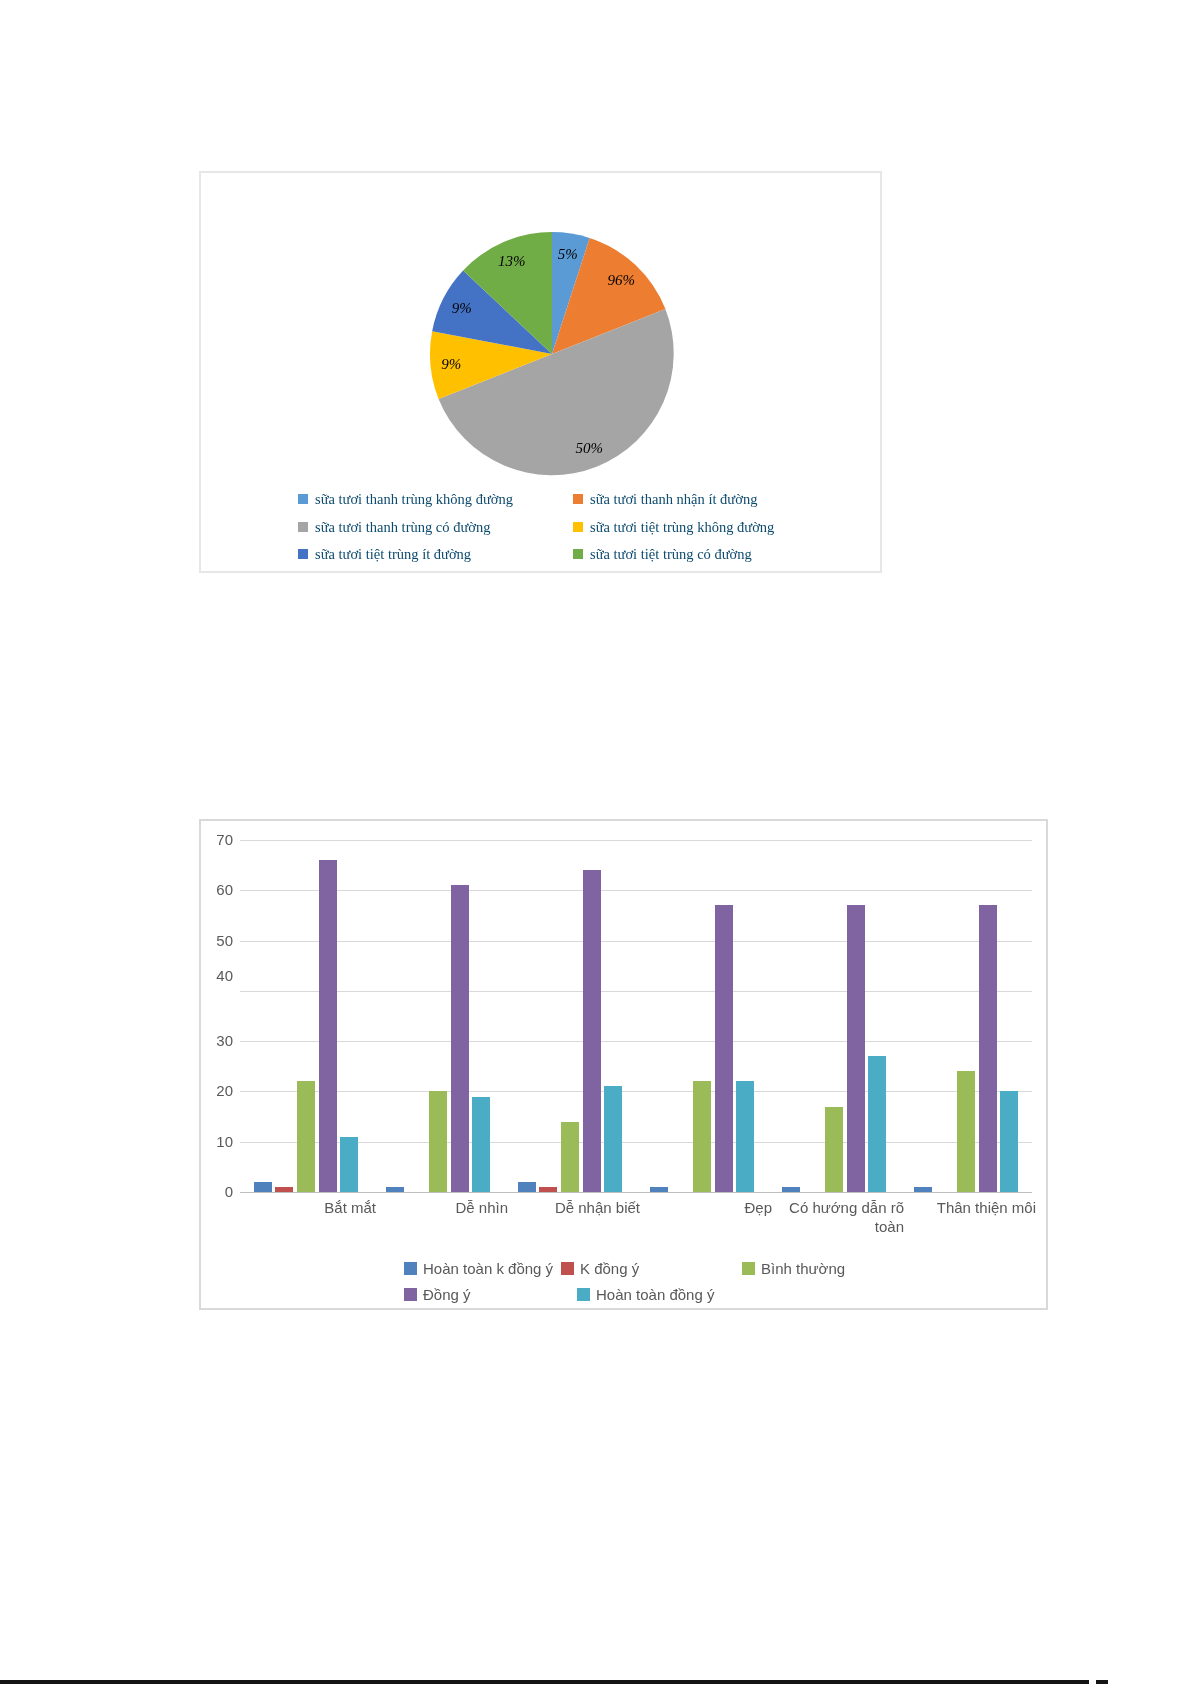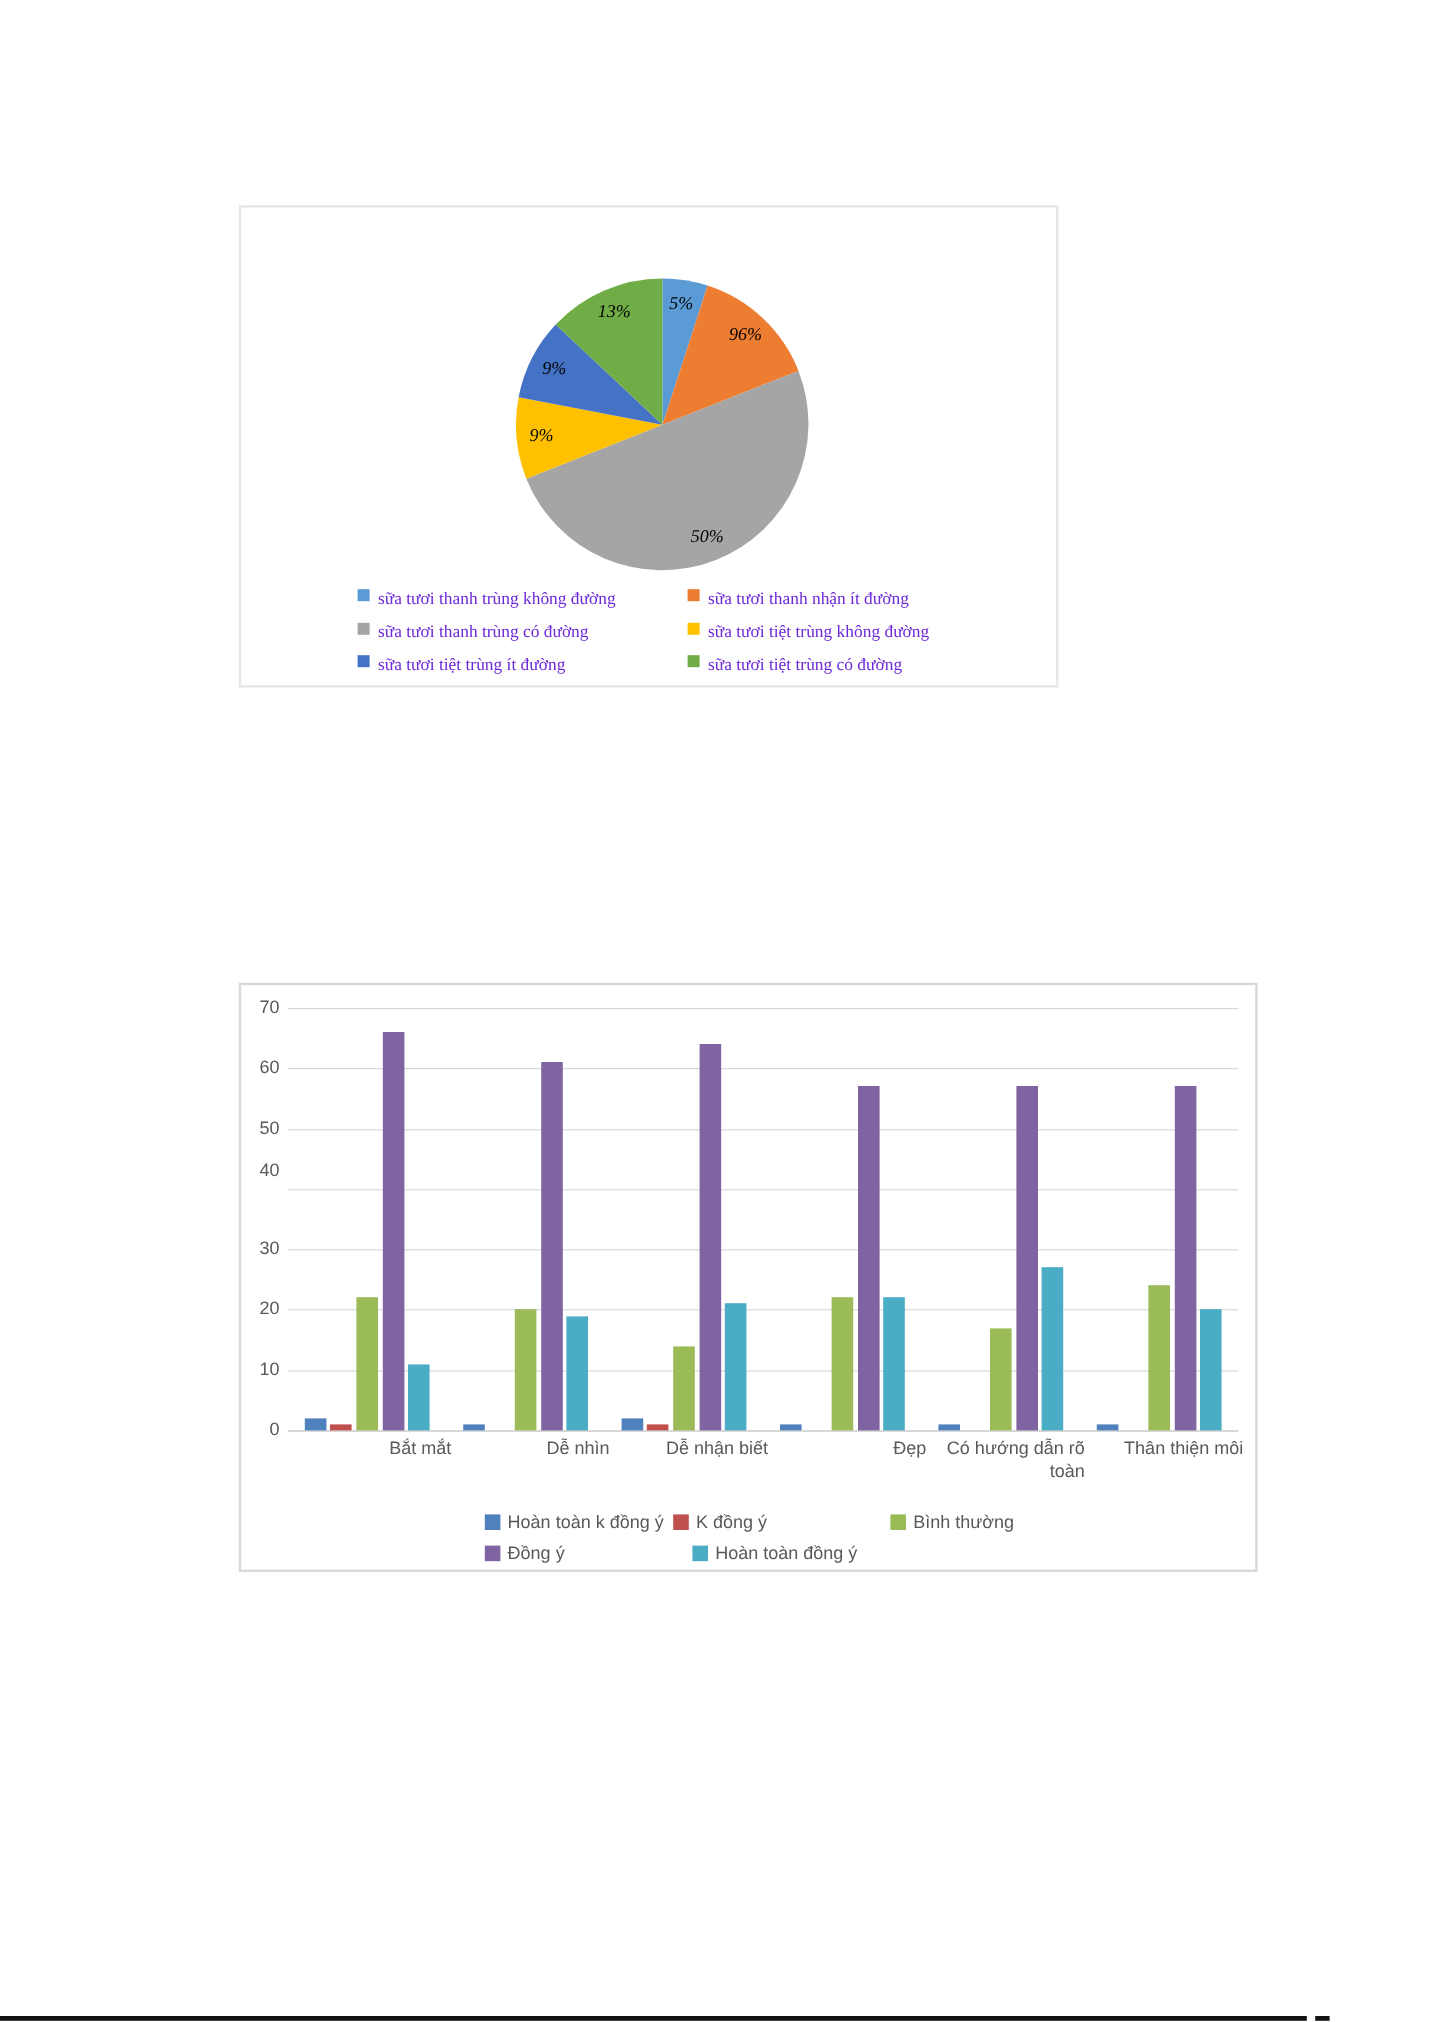--- a/index.html
+++ b/index.html
@@ -17,22 +17,22 @@
     font-family: "Liberation Serif", serif; font-weight: 700; font-size: 25px;
     color: #1f1f1f; letter-spacing: .5px;
   }
   .pie-canvas { position: absolute; left: 226px; top: 56px; width: 250px; height: 250px; }
   .pie-canvas svg { width: 100%; height: 100%; display: block; }
   .pie-pct {
     position: absolute; transform: translate(-50%, -50%);
     font-family: "Liberation Serif", serif; font-size: 15px; color: #000000; white-space: nowrap; font-style: italic;
   }
   .pie-legend-item {
-    position: absolute; display: flex; gap: 7px; height: 16px;
-    font-family: "Liberation Serif", serif; font-size: 14.5px; color: #6d28d9; white-space: nowrap;
+    position: absolute; display: flex; align-items: center; gap: 7px; height: 16px;
+    font-family: "Liberation Serif", serif; font-size: 14.5px; color: #0c4a6e; white-space: nowrap;
   }
   .swatch-sm { width: 10px; height: 10px; flex: 0 0 10px; }
 
   
   .bar-figure {
     position: absolute; left: 199px; top: 819px; width: 849px; height: 491px;
     background: #ffffff; border: 2px solid #d9d9d9;
   }
   .gridline { position: absolute; left: 39px; width: 792px; height: 1px; background: #d9d9d9; }
   .axisline { position: absolute; left: 39px; width: 792px; height: 1px; background: #bfbfbf; }

